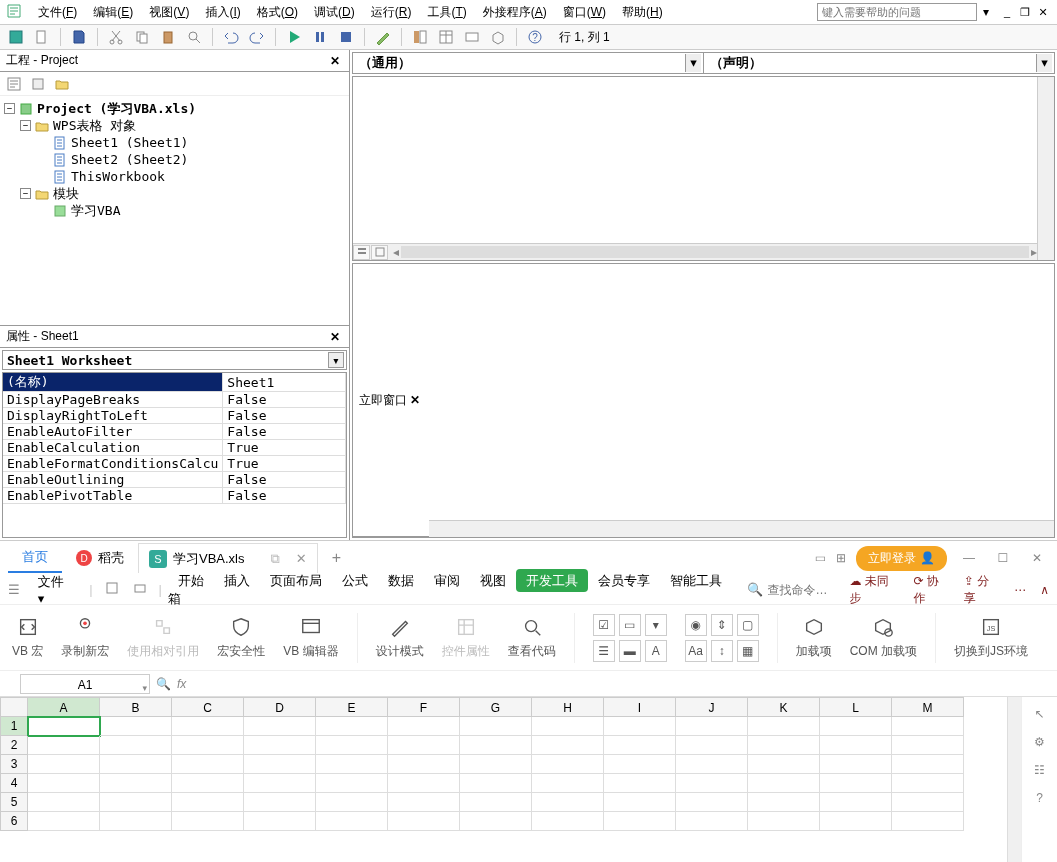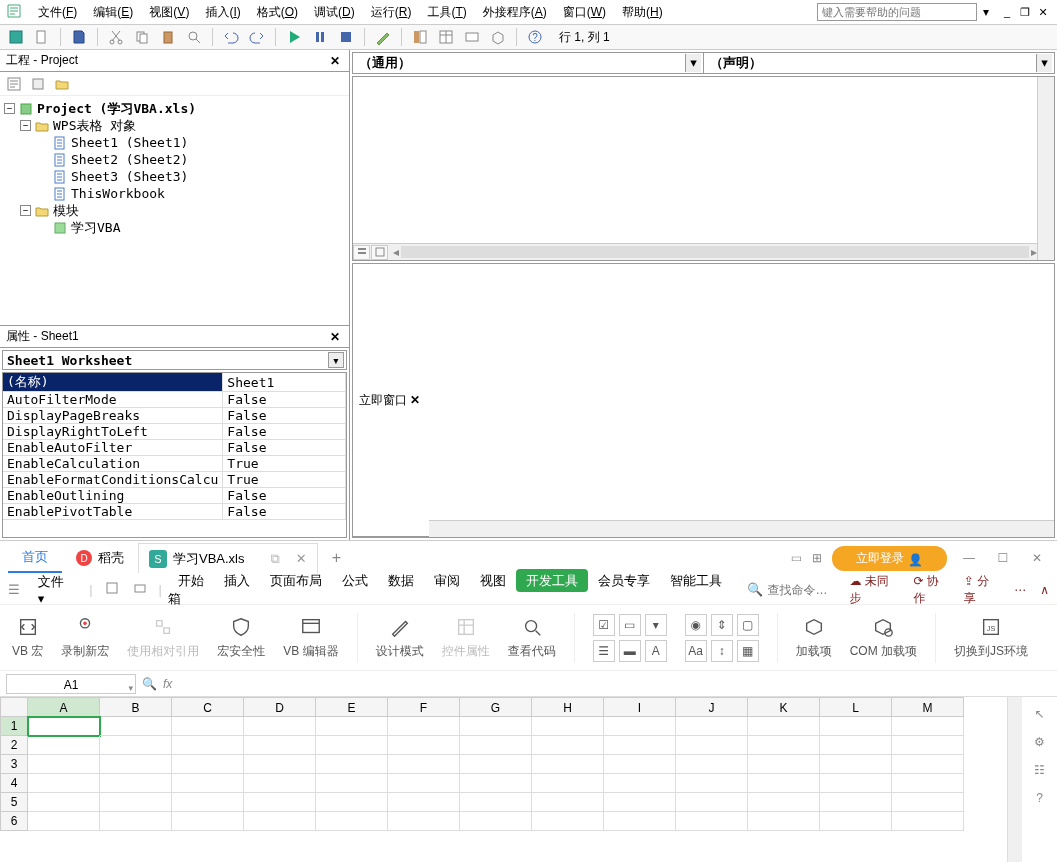--- a/index.html
+++ b/index.html
@@ -69,41 +69,41 @@
 
 .wps-app { height: 321px; display: flex; flex-direction: column; background: #fff; }
 .wps-tabs-row { height: 34px; display: flex; align-items: center; padding: 0 8px; background: #fff; }
 .wps-tab { height: 30px; display: flex; align-items: center; padding: 0 14px; cursor: default; gap: 6px; font-size: 13px; }
 .wps-tab.home { color: #2a7de1; border-bottom: 2px solid #2a7de1; }
 .wps-tab.doc { background: #fff; border: 1px solid #ddd; border-bottom: none; padding: 0 10px; }
 .wps-tab .s-icon { width: 18px; height: 18px; background: #3a9; border-radius: 3px; color: #fff; font-size: 11px; display: flex; align-items: center; justify-content: center; }
 .wps-tab .close-x { margin-left: 10px; color: #999; cursor: default; }
 .wps-tab.add { font-size: 16px; color: #888; }
 .wps-right-actions { margin-left: auto; display: flex; align-items: center; gap: 10px; }
-.login-btn { background: #f5a623; color: #fff; padding: 4px 24px; border-radius: 12px; font-size: 12px; display: flex; align-items: flex-end; gap: 4px; }
+.login-btn { background: #f5a623; color: #fff; padding: 4px 12px; border-radius: 12px; font-size: 12px; display: flex; align-items: center; gap: 4px; }
 .win-ctrl { width: 24px; height: 24px; display: flex; align-items: center; justify-content: center; color: #888; cursor: default; }
 
 .wps-ribbon-tabs { height: 30px; display: flex; align-items: center; padding: 0 8px; gap: 2px; border-bottom: 1px solid #eee; font-size: 13px; }
 .rib-tab { padding: 4px 10px; cursor: default; }
 .rib-tab.active { background: #2fa84f; color: #fff; border-radius: 4px; }
 .rib-search { margin-left: 10px; display: flex; align-items: center; gap: 4px; color: #888; }
 .rib-search input { border: none; width: 80px; font-size: 12px; outline: none; }
 .rib-right { margin-left: auto; display: flex; gap: 14px; color: #7f1d1d; font-size: 12px; align-items: center; }
 
 .wps-ribbon-body { height: 66px; display: flex; align-items: center; padding: 4px 12px; border-bottom: 1px solid #eee; gap: 18px; font-size: 12px; color: #555; }
 .rib-btn { display: flex; flex-direction: column; align-items: center; gap: 4px; cursor: default; }
 .rib-btn.disabled { color: #bbb; }
 .rib-btn .ricon { width: 24px; height: 24px; display: flex; align-items: center; justify-content: center; }
 .rib-btn .ricon svg { width: 22px; height: 22px; stroke: #555; fill: none; }
 .rib-btn.disabled .ricon svg { stroke: #ccc; }
 .rib-group-sep { width: 1px; height: 50px; background: #eee; }
 .rib-small-grid { display: grid; grid-template-columns: repeat(3, 22px); grid-template-rows: repeat(2, 22px); gap: 4px; }
 .rib-small-grid .sbtn { border: 1px solid #ccc; width: 22px; height: 22px; display: flex; align-items: center; justify-content: center; cursor: default; }
 
-.wps-formula-bar { height: 26px; display: flex; align-items: center; border-bottom: 1px solid #ddd; padding: 0 6px; gap: 6px; font-size: 12px; }
+.wps-formula-bar { height: 26px; display: flex; align-items: center; border-bottom: 1px solid #ddd; padding: 0 20px; gap: 6px; font-size: 12px; }
 .name-box { width: 130px; height: 20px; border: 1px solid #ccc; text-align: center; line-height: 20px; position: relative; }
 .name-box .arrow { position: absolute; right: 2px; top: 3px; font-size: 9px; color: #888; }
 .fx-icon { color: #888; }
 .formula-input { flex: 1; height: 20px; border: none; outline: none; }
 
 .wps-grid-area { flex: 1; display: flex; }
 .wps-grid { flex: 1; position: relative; overflow: hidden; }
 .col-headers { display: flex; height: 20px; }
 .corner { width: 28px; height: 20px; border: 1px solid #ccc; background: #f5f5f5; }
 .col-h { width: 72px; height: 20px; border: 1px solid #ccc; border-left: none; background: #f5f5f5; text-align: center; line-height: 20px; font-size: 12px; }
@@ -313,29 +313,20 @@
                 </span>
                 <span>Sheet2 (Sheet2)</span>
               </div>
               <div class="tree-row ind3">
                 <span class="tree-icon">
                   <svg viewBox="0 0 14 14">
                     <rect class="svg-sheet" x="2" y="1" width="9" height="12"></rect>
                     <path d="M4 4h5M4 7h5M4 10h5" stroke="#4a7cc4"></path>
                   </svg>
                 </span>
-                <span>Sheet3 (Sheet3)</span>
-              </div>
-              <div class="tree-row ind3">
-                <span class="tree-icon">
-                  <svg viewBox="0 0 14 14">
-                    <rect class="svg-sheet" x="2" y="1" width="9" height="12"></rect>
-                    <path d="M4 4h5M4 7h5M4 10h5" stroke="#4a7cc4"></path>
-                  </svg>
-                </span>
                 <span>ThisWorkbook</span>
               </div>
             </div>
           <div class="tree-row ind1">
               <span class="tree-toggle">−</span>
               <span class="tree-icon">
                 <svg viewBox="0 0 14 14">
                   <path class="svg-folder" d="M1 4h4l1 1h7v7H1z"></path>
                 </svg>
               </span>
@@ -361,24 +352,20 @@
         </div>
         <div class="props-combo">
           <span><b>Sheet1 Worksheet</b></span>
           <span class="arrow">▾</span>
         </div>
         <div class="props-grid">
           <div class="props-grid-inner" id="props-rows">
               <div class="prop-row selected">
                 <div class="prop-cell name">(名称)</div>
                 <div class="prop-cell">Sheet1</div>
-              </div>
-              <div class="prop-row">
-                <div class="prop-cell name">AutoFilterMode</div>
-                <div class="prop-cell">False</div>
               </div>
               <div class="prop-row">
                 <div class="prop-cell name">DisplayPageBreaks</div>
                 <div class="prop-cell">False</div>
               </div>
               <div class="prop-row">
                 <div class="prop-cell name">DisplayRightToLeft</div>
                 <div class="prop-cell">False</div>
               </div>
               <div class="prop-row">

